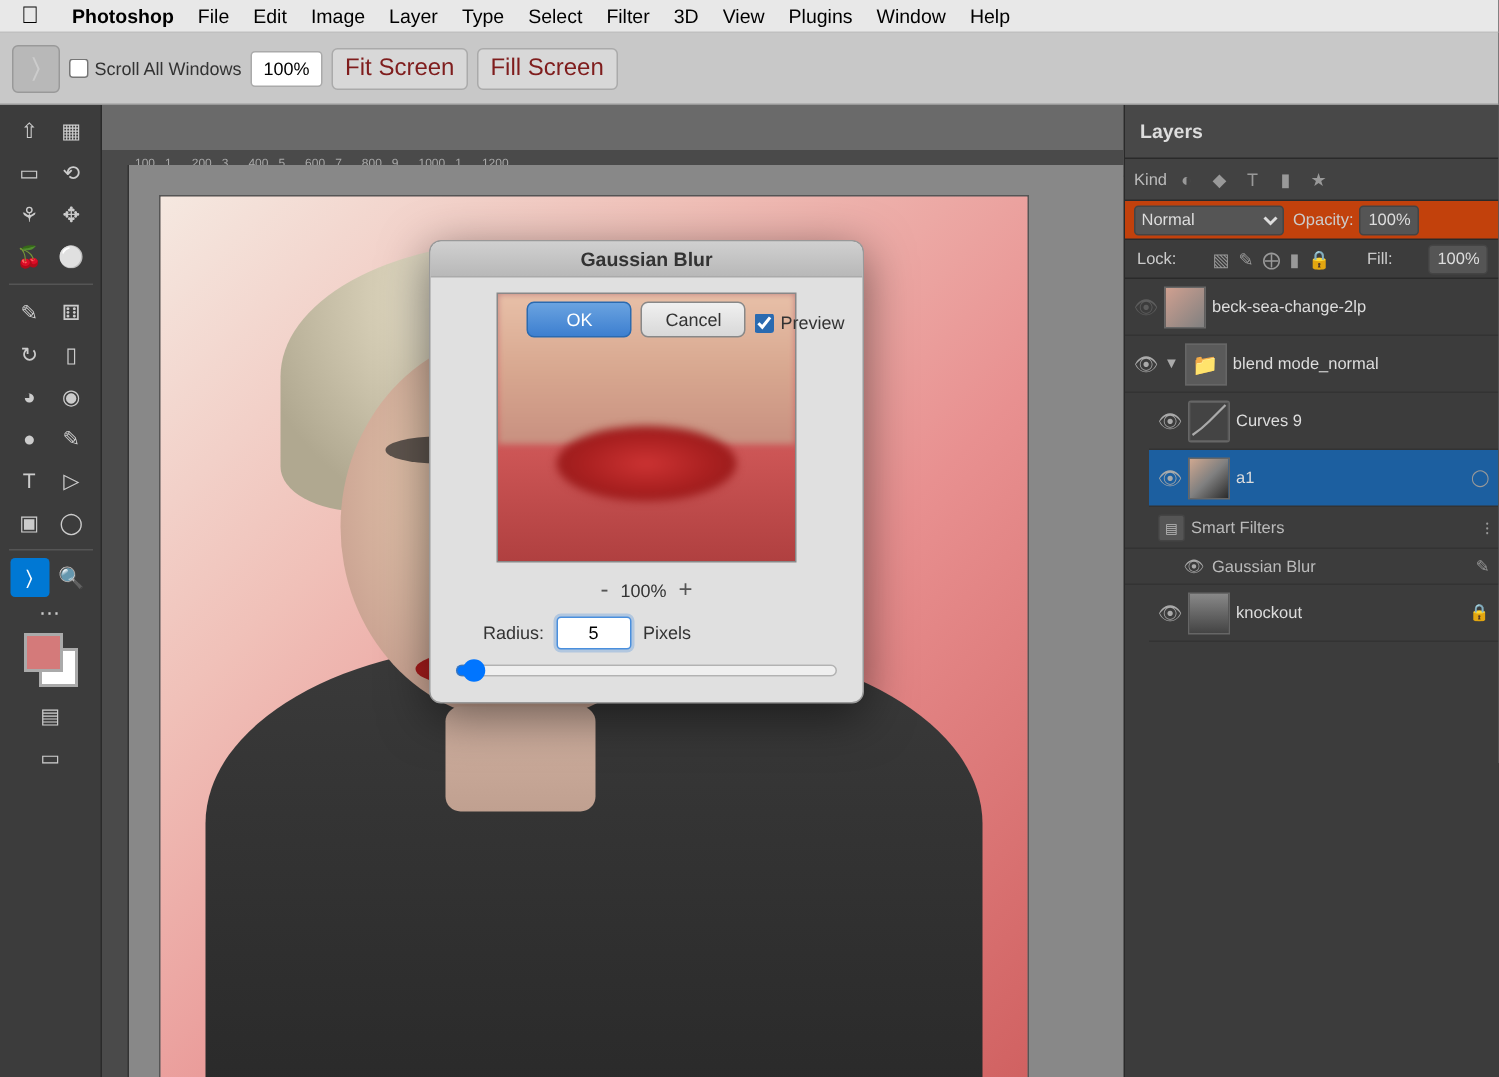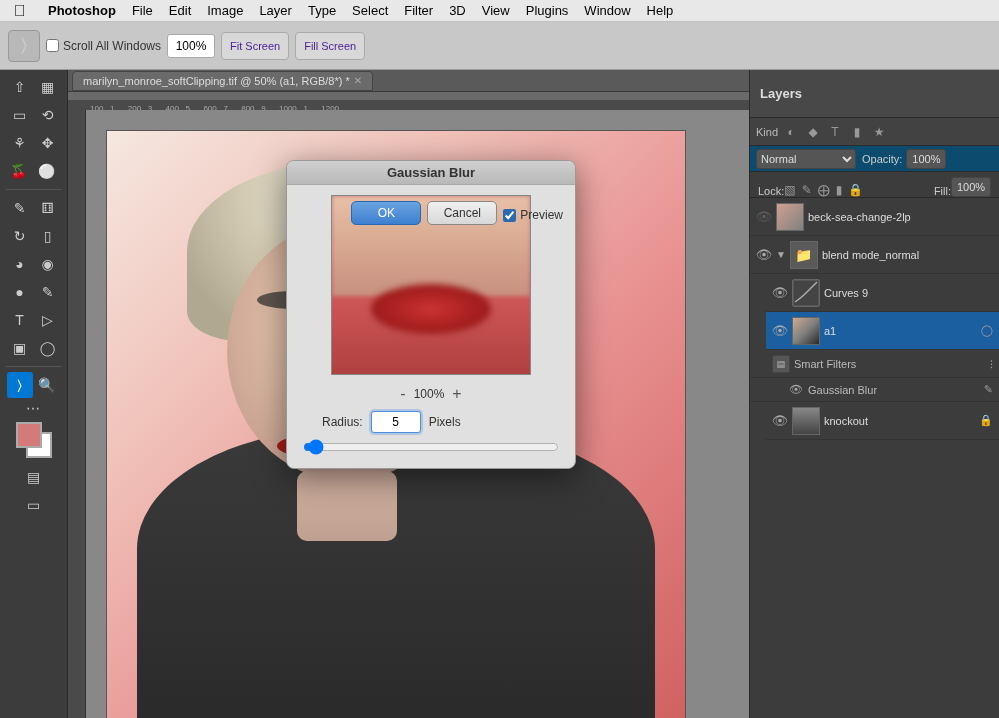--- a/index.html
+++ b/index.html
@@ -18,21 +18,21 @@
 
     
     #toolbar {
       width: 100%; height: 48px; background: #c8c8c8;
       border-bottom: 1px solid #999;
       display: flex; align-items: center; padding: 0 8px; gap: 6px;
     }
     .tool-btn {
       height: 28px; display: flex; align-items: center; justify-content: center;
       padding: 0 8px; background: #d8d8d8; border: 1px solid #aaa;
-      border-radius: 4px; cursor: pointer; font-size: 11px; color: #4c1d95;
+      border-radius: 4px; cursor: pointer; font-size: 16px; color: #7f1d1d;
     }
     .scroll-all-label { display: flex; align-items: center; gap: 4px; color: #333; font-size: 12px; }
     .zoom-input {
       width: 48px; height: 24px; text-align: center; border: 1px solid #aaa;
       border-radius: 3px; background: #fff; font-size: 12px;
     }
     .hand-tool {
       width: 32px; height: 32px; display: flex; align-items: center; justify-content: center;
       background: #b8b8b8; border: 1px solid #999; border-radius: 4px; cursor: pointer; font-size: 18px;
     }
@@ -101,46 +101,46 @@
       font-size: 11px; color: #ddd; cursor: pointer;
     }
     .file-tab .close-x { color: #aaa; font-size: 10px; }
 
     
     #right-panel {
       width: 250px; background: #3c3c3c; border-left: 1px solid #2a2a2a;
       display: flex; flex-direction: column; flex-shrink: 0; overflow: hidden;
     }
     #layers-header {
-      height: 48px; background: #484848; border-bottom: 1px solid #2a2a2a;
+      height: 36px; background: #484848; border-bottom: 1px solid #2a2a2a;
       display: flex; align-items: center; padding: 0 10px;
       font-size: 13px; font-weight: bold; color: #ddd;
     }
     #layers-search {
       height: 28px; background: #424242; border-bottom: 1px solid #2a2a2a;
       display: flex; align-items: center; padding: 0 6px; gap: 4px;
     }
     .layer-kind-label { font-size: 11px; color: #bbb; }
     .layer-icons { display: flex; gap: 4px; }
     .layer-icon-btn { width: 18px; height: 18px; display: flex; align-items: center; justify-content: center; color: #999; font-size: 12px; cursor: pointer; }
 
     #blend-mode-row {
-      height: 26px; background: #0c4a6e; border-bottom: 1px solid #2a2a2a;
+      height: 26px; background: #c2410c; border-bottom: 1px solid #2a2a2a;
       display: flex; align-items: center; padding: 0 6px; gap: 6px;
     }
     .blend-select {
       width: 100px; height: 20px; background: #555; border: 1px solid #444;
       color: #ddd; font-size: 11px; border-radius: 3px;
     }
     .opacity-row { display: flex; align-items: center; gap: 4px; font-size: 11px; color: #ccc; }
     .opacity-input { width: 40px; height: 20px; background: #555; border: 1px solid #444; color: #ddd; font-size: 11px; border-radius: 3px; text-align: center; }
 
     #lock-row {
       height: 26px; background: #3c3c3c; border-bottom: 1px solid #2a2a2a;
-      display: flex; align-items: flex-end; padding: 0 8px; gap: 0; font-size: 11px; color: #ccc;
+      display: flex; align-items: center; padding: 0 8px; gap: 24px; font-size: 11px; color: #ccc;
     }
     .lock-icons { display: flex; gap: 6px; }
     .lock-icon { font-size: 12px; color: #999; cursor: pointer; }
     .fill-label { margin-left: auto; }
     .fill-input { width: 40px; height: 20px; background: #555; border: 1px solid #444; color: #ddd; font-size: 11px; border-radius: 3px; text-align: center; }
 
     #layers-list { flex: 1; overflow-y: auto; background: #3c3c3c; }
     .layer-item {
       height: 38px; display: flex; align-items: center; padding: 0 6px; gap: 4px;
       border-bottom: 1px solid #333; cursor: pointer;
@@ -326,26 +326,20 @@
       </div>
     </div>
     <div class="extra-tools">
       <div class="tool-icon" title="Quick Mask">▤</div>
       <div class="tool-icon" title="Screen Mode">▭</div>
     </div>
   </div>
 
   <div id="canvas-area">
 
-    <div id="tab-bar">
-      <div class="file-tab">
-        <span>marilyn_monroe_softClipping.tif @ 50% (a1, RGB/8*) *</span>
-        <span class="close-x">✕</span>
-      </div>
-    </div>
 
     <div id="ruler-h" style="top:30px;">
       <span style="font-size:8px;color:#aaa;padding-left:20px;">100&nbsp;&nbsp;&nbsp;1...&nbsp;&nbsp;&nbsp;200&nbsp;&nbsp;&nbsp;3...&nbsp;&nbsp;&nbsp;400&nbsp;&nbsp;&nbsp;5...&nbsp;&nbsp;&nbsp;600&nbsp;&nbsp;&nbsp;7...&nbsp;&nbsp;&nbsp;800&nbsp;&nbsp;&nbsp;9...&nbsp;&nbsp;&nbsp;1000&nbsp;&nbsp;&nbsp;1...&nbsp;&nbsp;&nbsp;1200</span>
     </div>
 
     <div id="ruler-v" style="top:40px;">
     </div>
 
     <div id="canvas-content" style="top:40px;">
 

